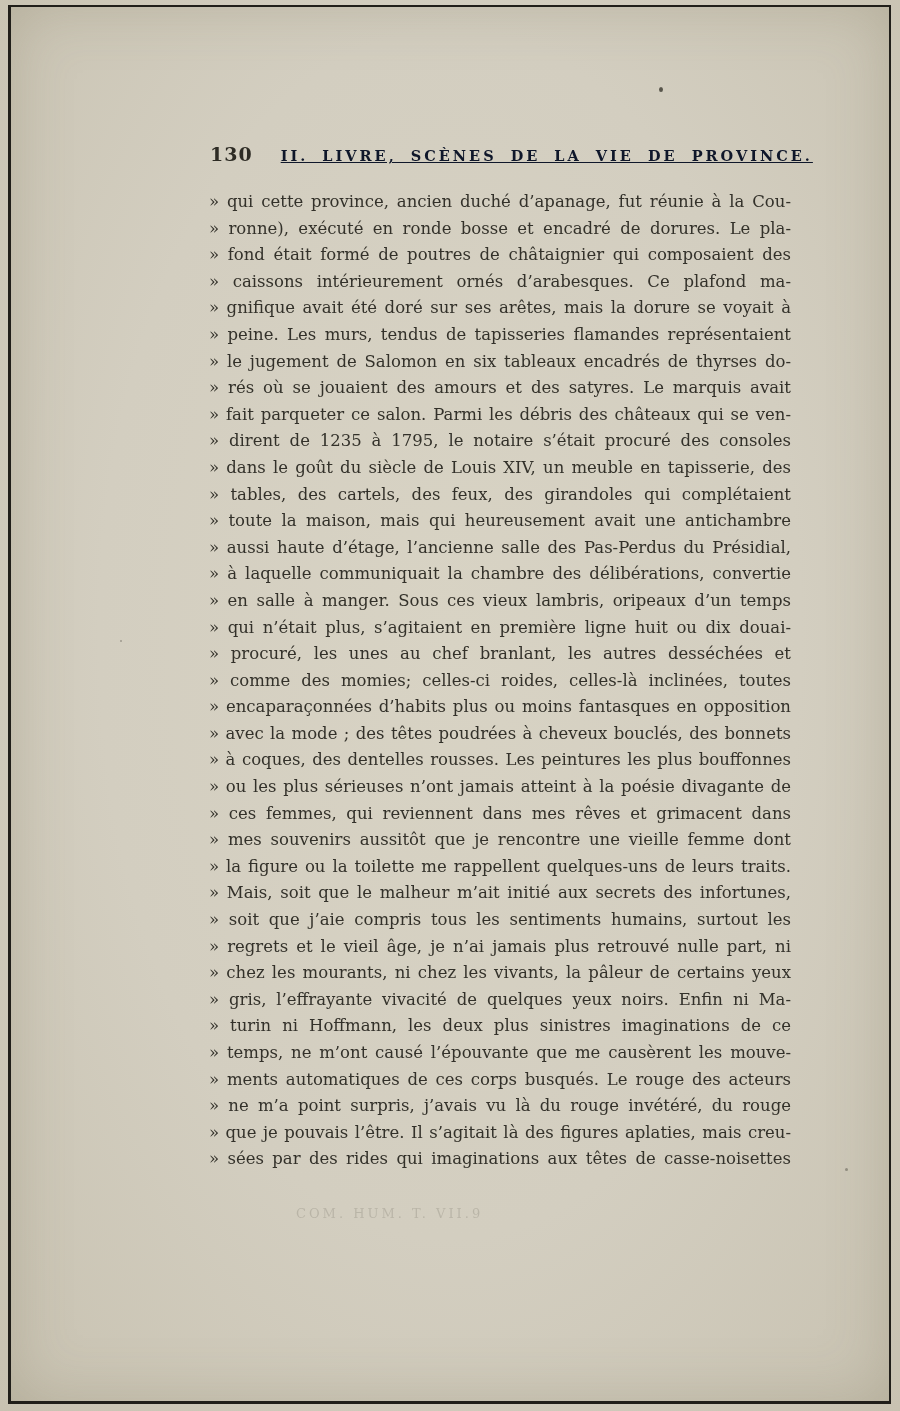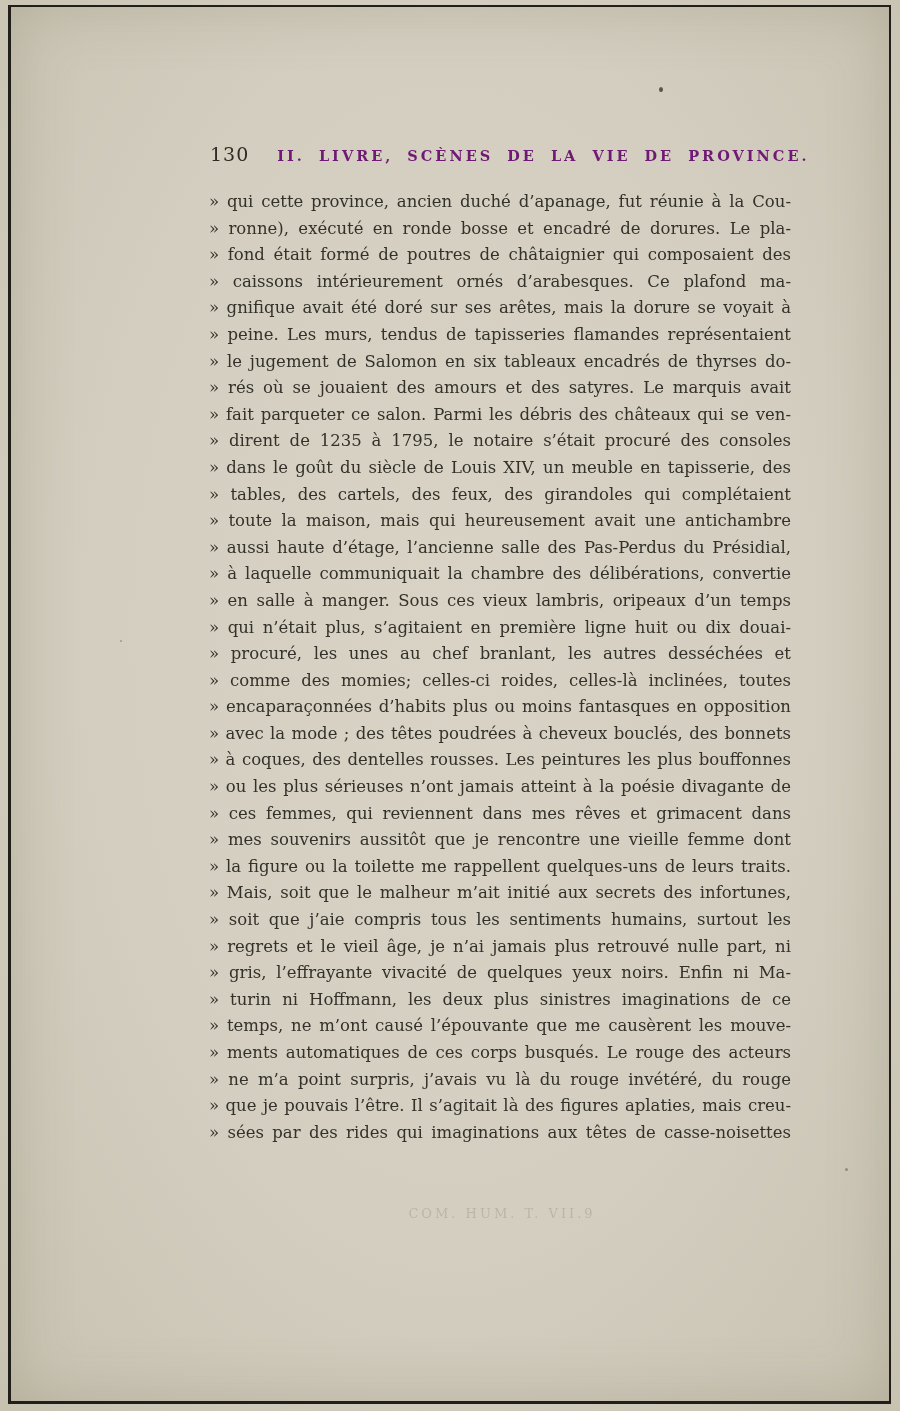--- a/index.html
+++ b/index.html
@@ -32,30 +32,31 @@
     top: 143px;
     left: 210px;
     width: 582px;
     display: flex;
     align-items: baseline;
     white-space: nowrap;
   }
   .page-number {
     font-size: 19px;
     letter-spacing: 1px;
-    font-weight: normal;
+    font-weight: bold;
     color: #2d2b24;
   }
   .head-title {
     margin-left: 28px;
     font-size: 14.5px;
     font-weight: bold;
     letter-spacing: 3px;
     word-spacing: 6px;
-    color: #701a75;
+    color: #0f172a;
+    text-decoration: underline;
   }
   .text-block {
     position: absolute;
     top: 189px;
     left: 209px;
     width: 582px;
   }
   .line {
     font-size: 16.5px;
     line-height: 26.6px;
@@ -67,21 +68,21 @@
     overflow: hidden;
     word-spacing: 1px;
     color: #33312a;
   }
   .footer-showthrough {
     position: absolute;
     top: 1206px;
     left: 296px;
     width: 412px;
     display: flex;
-    justify-content: center;
+    justify-content: flex-start;
     font-size: 13px;
     letter-spacing: 3px;
     opacity: 0.18;
     color: #4a473c;
   }
   .ink-speck {
     position: absolute;
     background: #3a372e;
     border-radius: 50%;
   }
@@ -122,20 +123,21 @@
     <div class="line">» encaparaçonnées d’habits plus ou moins fantasques en opposition</div>
     <div class="line">» avec la mode ; des têtes poudrées à cheveux bouclés, des bonnets</div>
     <div class="line">» à coques, des dentelles rousses. Les peintures les plus bouffonnes</div>
     <div class="line">» ou les plus sérieuses n’ont jamais atteint à la poésie divagante de</div>
     <div class="line">» ces femmes, qui reviennent dans mes rêves et grimacent dans</div>
     <div class="line">» mes souvenirs aussitôt que je rencontre une vieille femme dont</div>
     <div class="line">» la figure ou la toilette me rappellent quelques-uns de leurs traits.</div>
     <div class="line">» Mais, soit que le malheur m’ait initié aux secrets des infortunes,</div>
     <div class="line">» soit que j’aie compris tous les sentiments humains, surtout les</div>
     <div class="line">» regrets et le vieil âge, je n’ai jamais plus retrouvé nulle part, ni</div>
+    <div class="line">» chez les mourants, ni chez les vivants, la pâleur de certains yeux</div>
     <div class="line">» gris, l’effrayante vivacité de quelques yeux noirs. Enfin ni Ma-</div>
     <div class="line">» turin ni Hoffmann, les deux plus sinistres imaginations de ce</div>
     <div class="line">» temps, ne m’ont causé l’épouvante que me causèrent les mouve-</div>
     <div class="line">» ments automatiques de ces corps busqués. Le rouge des acteurs</div>
     <div class="line">» ne m’a point surpris, j’avais vu là du rouge invétéré, du rouge</div>
     <div class="line">» que je pouvais l’être. Il s’agitait là des figures aplaties, mais creu-</div>
     <div class="line">» sées par des rides qui imaginations aux têtes de casse-noisettes</div>
   </div>
 
 <div class="footer-showthrough">

